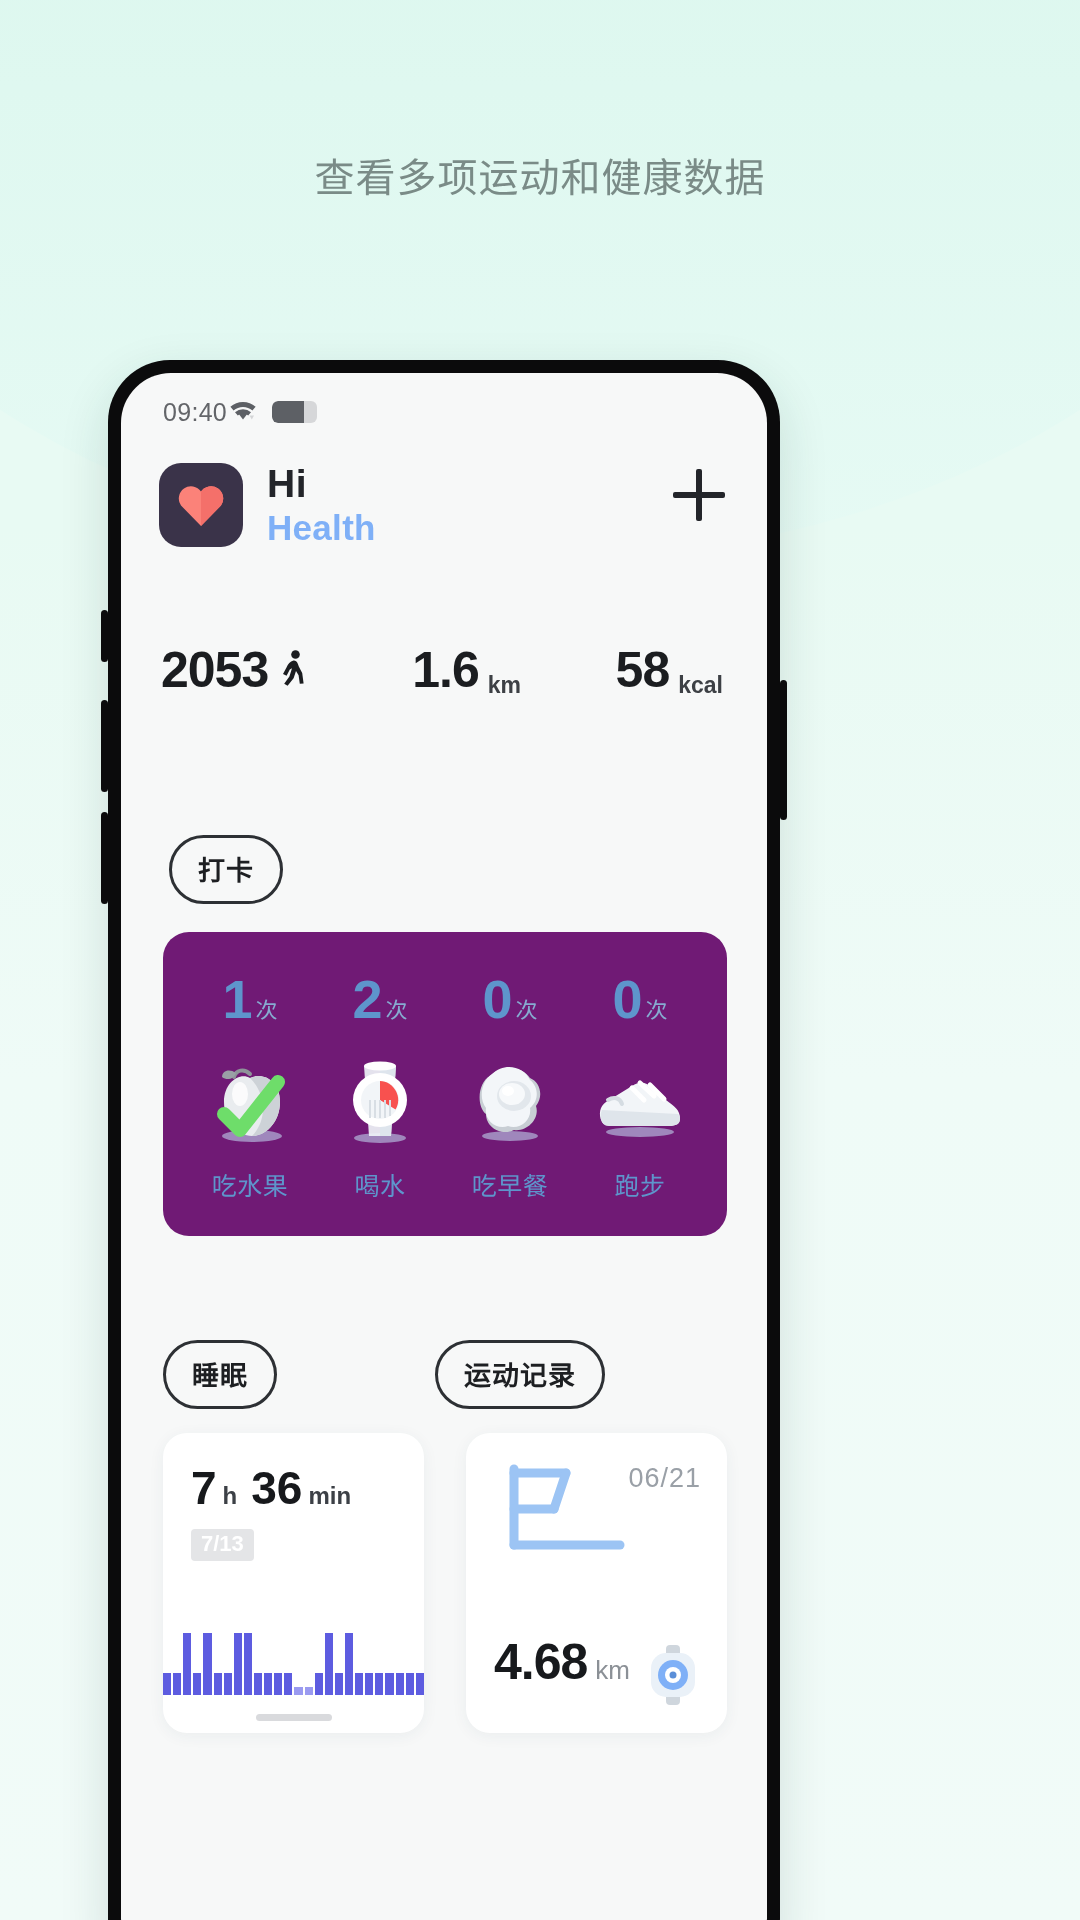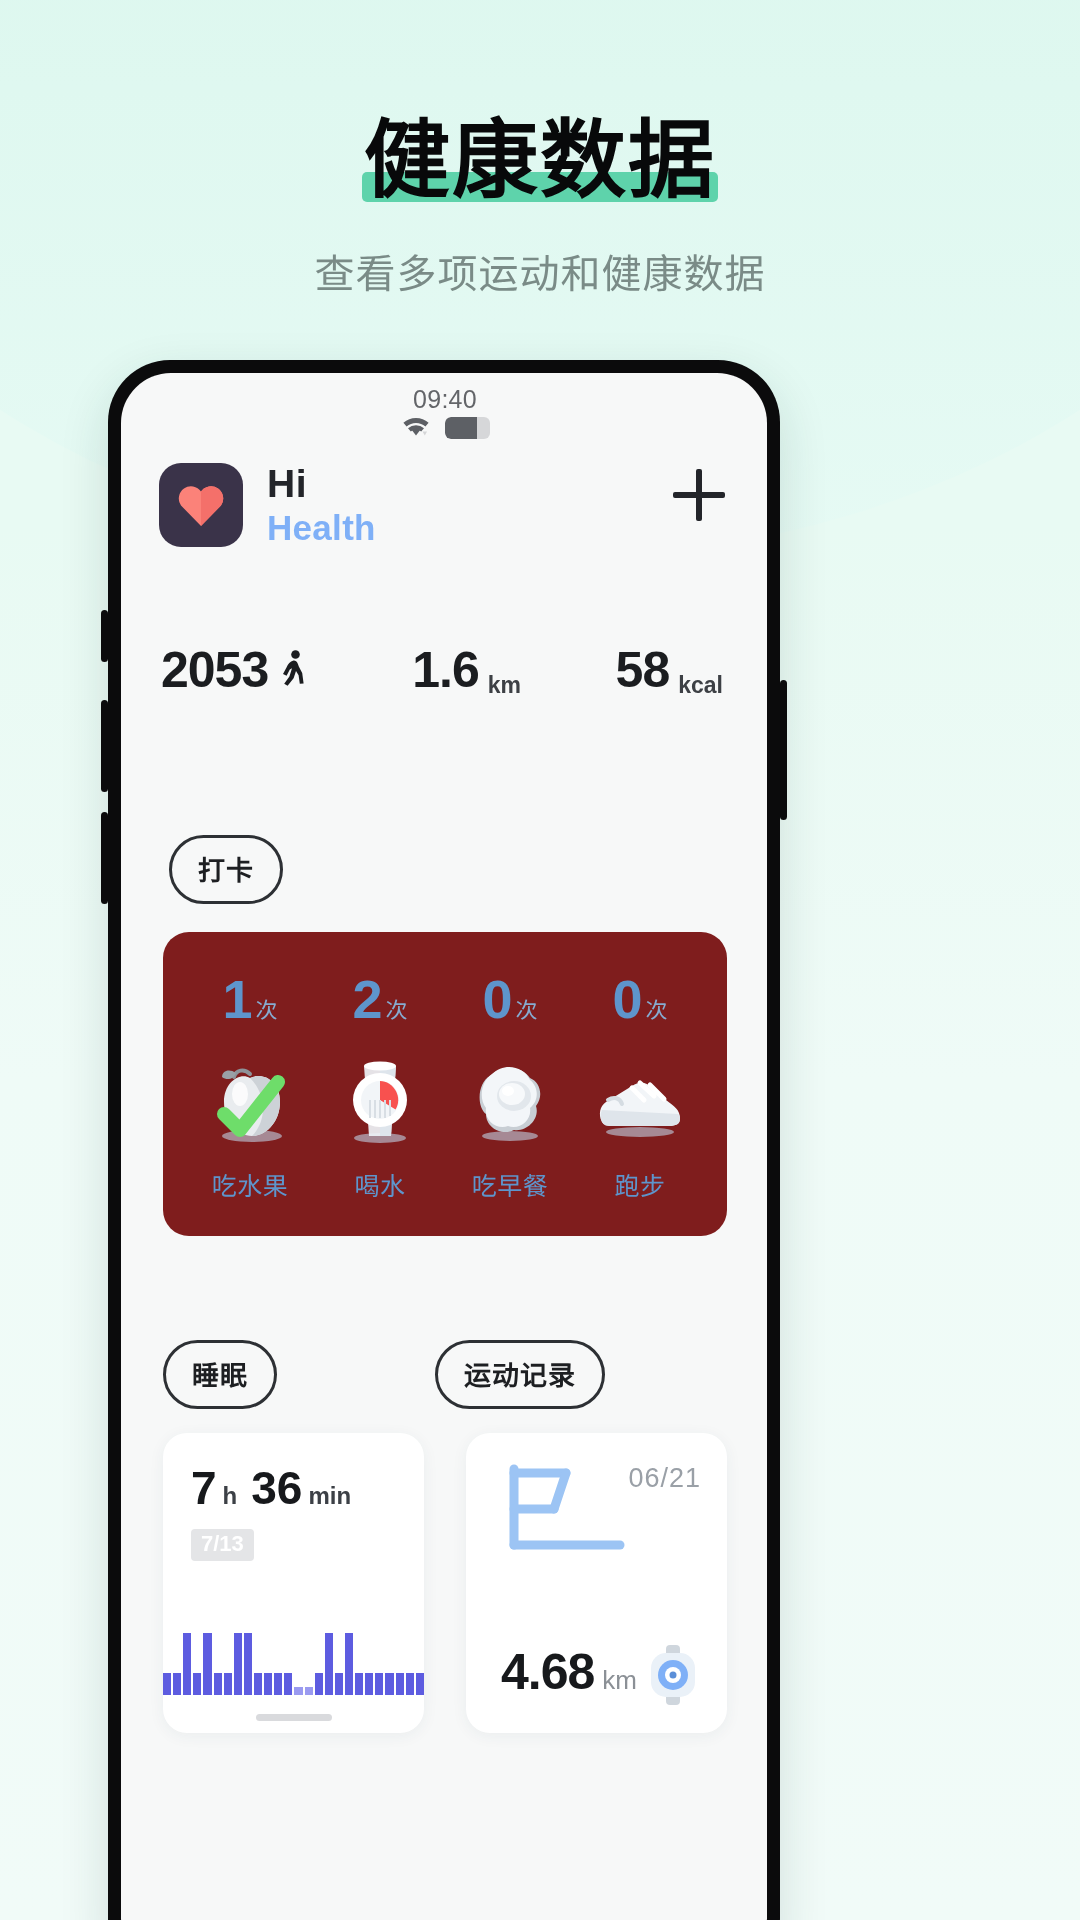--- a/index.html
+++ b/index.html
@@ -82,23 +82,22 @@
     left: 13px; top: 13px;
     width: 646px; height: 1594px;
     background: #f7f8f8;
     border-radius: 50px;
     overflow: hidden;
   }
 
   
   .statusbar {
     height: 66px;
-    display: flex; align-items: center; justify-content: space-between;
+    display: flex; align-items: center; 
     padding: 12px 40px 0 42px;
-    flex-direction: column;
   }
   .status-time { font-size: 25px; color: #636569; font-weight: 400; letter-spacing: .3px; }
   .status-icons { display: flex; align-items: center; gap: 13px; }
   .wifi-icon { display: block; }
   .battery {
     width: 45px; height: 22px;
     border-radius: 6px;
     background: #d6d7d9;
     position: relative; overflow: hidden;
   }
@@ -182,21 +181,21 @@
     padding: 11px 26px 13px;
     font-size: 27px; font-weight: 700; color: #1d1f22;
     background: transparent;
     letter-spacing: 1px;
   }
   .section-checkin { padding: 136px 0 0 48px; }
 
   
   .checkin-card {
     margin: 28px 40px 0 42px;
-    background: #7f1d1d;
+    background: #701a75;
     border-radius: 26px;
     padding: 40px 22px 34px;
     display: flex;
   }
   .checkin-item { flex: 1; text-align: center; }
   .ci-count { line-height: 1; }
   .ci-num {
     font-size: 54px; font-weight: 700; color: #5e95cc; letter-spacing: -1px;
   }
   .ci-unit { font-size: 22px; color: #86abd0; margin-left: 4px; font-weight: 400; }
@@ -244,39 +243,35 @@
   .sleep-home {
     position: absolute; left: 50%; transform: translateX(-50%);
     bottom: 12px; width: 76px; height: 7px; border-radius: 4px; background: #d9dadd;
   }
   
   .ex-pad { padding: 26px 26px 0 26px; position: relative; height: 100%; }
   .ex-date {
     position: absolute; right: 26px; top: 30px;
     font-size: 27px; color: #9aa0a7; letter-spacing: 1px;
   }
-  .ex-dist { position: absolute; left: 28px; bottom: 32px; display: flex; align-items: baseline; margin-left: 7px; }
+  .ex-dist { position: absolute; left: 28px; bottom: 42px; display: flex; align-items: baseline; }
   .ex-num { font-size: 50px; font-weight: 700; color: #17191c; letter-spacing: -1px; }
   .ex-unit { font-size: 26px; color: #8b9096; margin-left: 8px; }
   .ex-watch { position: absolute; right: 22px; bottom: 22px; }
 </style>
 </head>
 <body>
 
 <div class="bg-wrap">
   <div class="bg-base"></div>
   <div class="bg-dome"></div>
   <div class="bg-fade"></div>
 </div>
 
 <div class="hero">
-  <div class="hero-title-wrap">
-    <div class="hero-underline"></div>
-    <div class="hero-title">健康数据</div>
-  </div>
   <div class="hero-sub">查看多项运动和健康数据</div>
 </div>
 
 <div class="phone">
   <div class="phone-btn btn-mute"></div>
   <div class="phone-btn btn-volup"></div>
   <div class="phone-btn btn-voldn"></div>
   <div class="phone-btn btn-power"></div>
 
   <div class="screen">

